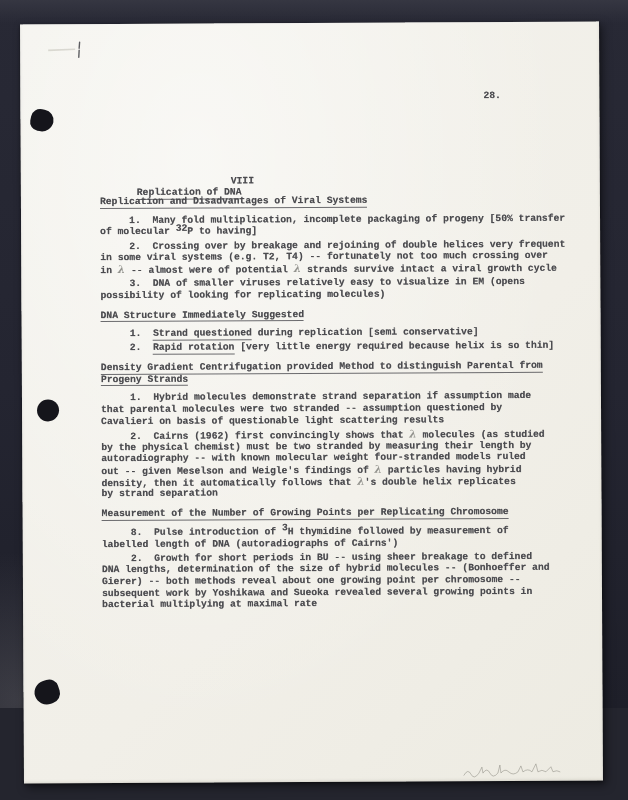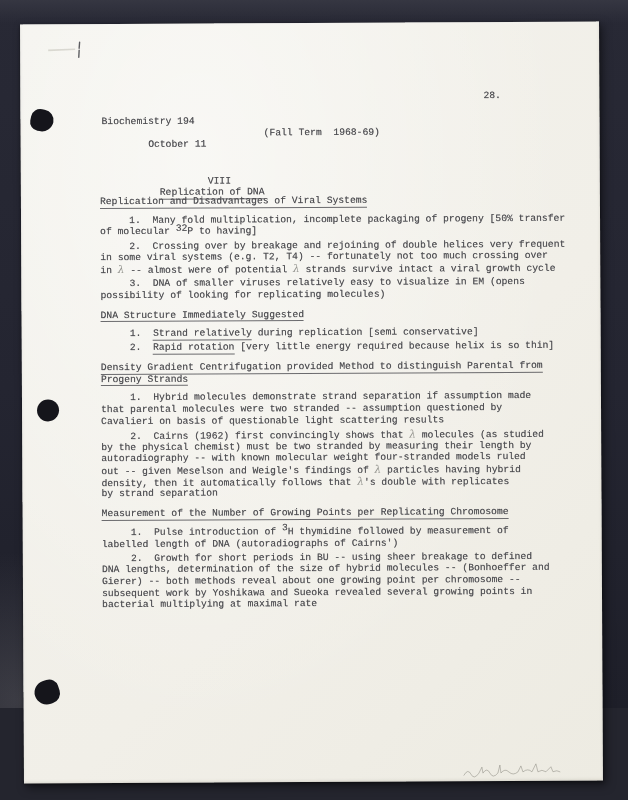--- a/index.html
+++ b/index.html
@@ -6,20 +6,21 @@
   body{
     font-family:"Liberation Mono","DejaVu Sans Mono",monospace;
     background:#24252e;
   }
   .scan-bg{
     position:relative;width:628px;height:708px;
     background:
       linear-gradient(180deg, rgba(70,71,82,0.45) 0px, rgba(62,63,74,0.2) 15px, rgba(0,0,0,0) 24px),
       radial-gradient(circle at 3% 99%, rgba(150,148,150,0.25), rgba(0,0,0,0) 16%),
       linear-gradient(180deg,#282935 0%,#242531 55%,#1e1f29 100%);
+    font-weight: bold;
   }
   .paper{
     position:absolute;left:22px;top:23px;width:579px;height:759px;
     background:
       radial-gradient(ellipse at 30% 18%, rgba(255,255,255,0.5), rgba(0,0,0,0) 65%),
       linear-gradient(135deg,#f3f2ec 0%,#f1efe8 60%,#edebe2 100%);
     transform:rotate(-0.3deg);
     transform-origin:50% 50%;
     box-shadow:3px 4px 10px rgba(0,0,0,0.5), 0 1px 3px rgba(0,0,0,0.4),
                inset 0 -1px 3px rgba(140,135,118,0.25), inset 1px 1px 3px rgba(255,255,255,0.4);
@@ -35,22 +36,22 @@
   .pencil{
     color:var(--pencil,#94948f);
     font-family:"DejaVu Serif",serif;font-style:italic;font-size:10.5px;
     text-shadow:none;
   }
   .pagenum{position:absolute;left:463px;top:68px;}
   .meta{position:absolute;left:81px;top:92px;}
   .meta-line2{position:relative;}
   .meta-term{position:absolute;left:162px;top:0;}
   .title-line{position:absolute;left:81px;top:140px;}
-  .title-numeral{margin-left:71px;}
-  .doc-title{margin-left:23px;}
+  .title-numeral{margin-left:94px;}
+  .doc-title{}
   #content{position:absolute;left:79px;top:172px;right:18px;}
   .section{margin-top:8px;}
   .section:first-child{margin-top:0;}
   .heading{margin-bottom:7px;}
   .para{margin-bottom:2.5px;}
   .hole{position:absolute;background:var(--punch,#15151b);}
   .hole-1{left:10px;top:85px;width:23px;height:22px;border-radius:46% 54% 58% 44%;transform:rotate(12deg);}
   .hole-2{left:15px;top:375px;width:22px;height:22px;border-radius:50%;}
   .hole-3{left:11px;top:656px;width:25px;height:24px;border-radius:58% 44% 48% 60%;transform:rotate(-18deg);}
   .pencil-mark-svg{position:absolute;left:26px;top:16px;}
@@ -67,27 +68,20 @@
     <div class="hole hole-3"></div>
 
     <svg class="pencil-mark-svg" width="44" height="22" viewBox="0 0 44 22">
       <line x1="2" y1="10" x2="29" y2="9" stroke="#c2c0b6" stroke-width="1.6" opacity="0.55"></line>
       <line x1="33.5" y1="2" x2="33" y2="8" stroke="#5c5c60" stroke-width="1.4" stroke-linecap="round"></line>
       <line x1="33" y1="10" x2="32.6" y2="17" stroke="#5c5c60" stroke-width="1.4" stroke-linecap="round"></line>
     </svg>
 
     <div class="typed pagenum">28.</div>
 
-    <div class="typed meta">
-      <div class="line">Biochemistry 194</div>
-      <div class="line meta-line2">
-        <span>October 11</span>
-        <span class="meta-term">(Fall Term  1968-69)</span>
-      </div>
-    </div>
 
     <div class="typed title-line line">
       <span class="title-numeral">VIII</span>
       <span class="doc-title u">Replication of DNA</span>
     </div>
 
     <div id="content" class="typed">
         <div class="section">
           <div class="heading">
             <div class="line"><span class="seg u">Replication and Disadvantages of Viral Systems</span></div>
@@ -104,51 +98,51 @@
           <div class="para">
             <div class="line"><span class="seg">     3.  DNA of smaller viruses relatively easy to visualize in EM (opens</span></div>
             <div class="line"><span class="seg">possibility of looking for replicating molecules)</span></div>
           </div>
         </div>
         <div class="section">
           <div class="heading">
             <div class="line"><span class="seg u">DNA Structure Immediately Suggested</span></div>
           </div>
           <div class="para">
-            <div class="line"><span class="seg">     1.  </span><span class="seg u">Strand relatively</span><span class="seg"> during replication [semi conservative]</span></div>
+            <div class="line"><span class="seg">     1.  </span><span class="seg u">Strand questioned</span><span class="seg"> during replication [semi conservative]</span></div>
           </div>
           <div class="para">
             <div class="line"><span class="seg">     2.  </span><span class="seg u">Rapid rotation</span><span class="seg"> [very little energy required because helix is so thin]</span></div>
           </div>
         </div>
         <div class="section">
           <div class="heading">
             <div class="line"><span class="seg u">Density Gradient Centrifugation provided Method to distinguish Parental from</span></div>
             <div class="line"><span class="seg u">Progeny Strands</span></div>
           </div>
           <div class="para">
             <div class="line"><span class="seg">     1.  Hybrid molecules demonstrate strand separation if assumption made</span></div>
             <div class="line"><span class="seg">that parental molecules were two stranded -- assumption questioned by</span></div>
             <div class="line"><span class="seg">Cavalieri on basis of questionable light scattering results</span></div>
           </div>
           <div class="para">
             <div class="line"><span class="seg">     2.  Cairns (1962) first convincingly shows that </span><span class="seg pencil">λ</span><span class="seg"> molecules (as studied</span></div>
             <div class="line"><span class="seg">by the physical chemist) must be two stranded by measuring their length by</span></div>
             <div class="line"><span class="seg">autoradiography -- with known molecular weight four-stranded models ruled</span></div>
             <div class="line"><span class="seg">out -- given Meselson and Weigle's findings of </span><span class="seg pencil">λ</span><span class="seg"> particles having hybrid</span></div>
-            <div class="line"><span class="seg">density, then it automatically follows that </span><span class="seg pencil">λ</span><span class="seg">'s double with replicates</span></div>
+            <div class="line"><span class="seg">density, then it automatically follows that </span><span class="seg pencil">λ</span><span class="seg">'s double helix replicates</span></div>
             <div class="line"><span class="seg">by strand separation</span></div>
           </div>
         </div>
         <div class="section">
           <div class="heading">
             <div class="line"><span class="seg u">Measurement of the Number of Growing Points per Replicating Chromosome</span></div>
           </div>
           <div class="para">
-            <div class="line"><span class="seg">     1.  Pulse introduction of </span><span class="seg sup">3</span><span class="seg">H thymidine followed by measurement of</span></div>
+            <div class="line"><span class="seg">     8.  Pulse introduction of </span><span class="seg sup">3</span><span class="seg">H thymidine followed by measurement of</span></div>
             <div class="line"><span class="seg">labelled length of DNA (autoradiographs of Cairns')</span></div>
           </div>
           <div class="para">
             <div class="line"><span class="seg">     2.  Growth for short periods in BU -- using sheer breakage to defined</span></div>
             <div class="line"><span class="seg">DNA lengths, determination of the size of hybrid molecules -- (Bonhoeffer and</span></div>
             <div class="line"><span class="seg">Gierer) -- both methods reveal about one growing point per chromosome --</span></div>
             <div class="line"><span class="seg">subsequent work by Yoshikawa and Sueoka revealed several growing points in</span></div>
             <div class="line"><span class="seg">bacterial multiplying at maximal rate</span></div>
           </div>
         </div>

